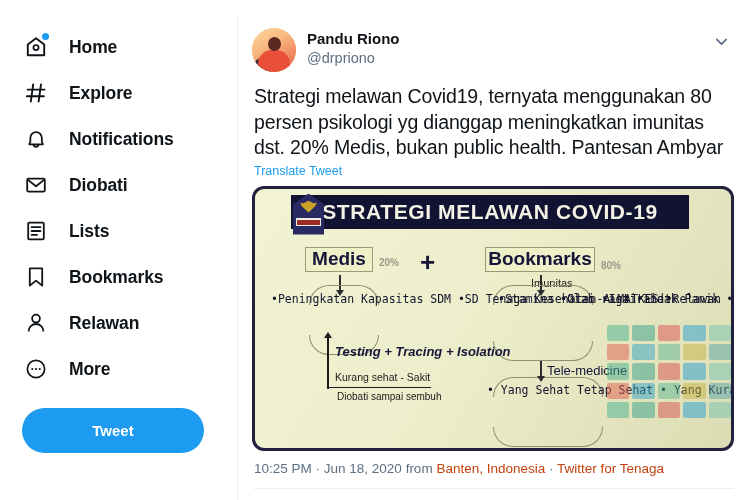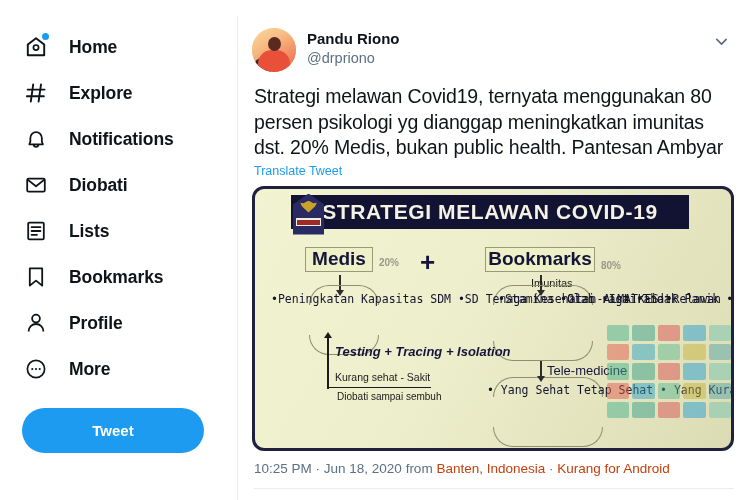--- a/index.html
+++ b/index.html
@@ -399,21 +399,21 @@
       <span class="nav-label">Bookmarks</span>
     </div>
 
     <div class="nav-item">
       <span class="nav-icon">
         <svg width="24" height="24" viewBox="0 0 24 24" fill="none" stroke="#0f1419" stroke-width="1.8" stroke-linejoin="round">
           <circle cx="12" cy="7.6" r="3.9"></circle>
           <path d="M4.6 20.4a7.4 7.4 0 0 1 14.8 0"></path>
         </svg>
       </span>
-      <span class="nav-label">Profile</span>
+      <span class="nav-label">Relawan</span>
     </div>
 
     <div class="nav-item">
       <span class="nav-icon">
         <svg width="24" height="24" viewBox="0 0 24 24" fill="none" stroke="#0f1419" stroke-width="1.7">
           <circle cx="12" cy="12" r="8.6"></circle>
           <circle cx="8.3" cy="12" r="1.1" fill="#0f1419" stroke="none"></circle>
           <circle cx="12" cy="12" r="1.1" fill="#0f1419" stroke="none"></circle>
           <circle cx="15.7" cy="12" r="1.1" fill="#0f1419" stroke="none"></circle>
         </svg>
@@ -528,18 +528,18 @@
           <span class="logo-cell" style="background: rgb(63, 174, 140); opacity: 0.55;"></span>
           <span class="logo-cell" style="background: rgb(47, 158, 138); opacity: 0.55;"></span>
           <span class="logo-cell" style="background: rgb(217, 76, 76); opacity: 0.55;"></span>
           <span class="logo-cell" style="background: rgb(31, 154, 214); opacity: 0.55;"></span>
           <span class="logo-cell" style="background: rgb(111, 195, 176); opacity: 0.55;"></span>
         </div>
       </div>
     </div>
 
     <div class="tweet-foot">
-      <span>10:25 PM</span><span> · </span><span>Jun 18, 2020</span><span> from </span><a>Banten, Indonesia</a><span> · </span><a>Kurang for Android</a>
+      <span>10:25 PM</span><span> · </span><span>Jun 18, 2020</span><span> from </span><a>Banten, Indonesia</a><span> · </span><a>Twitter for Tenaga</a>
     </div>
     <div class="foot-rule"></div>
 
   </section>
 </div>
 
 </body></html>

